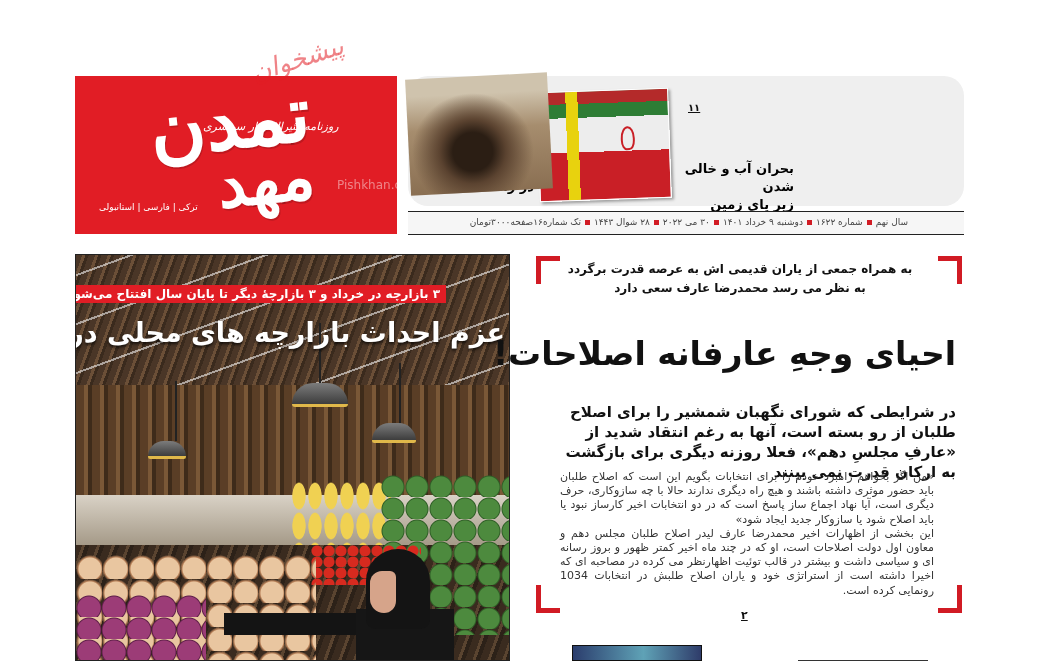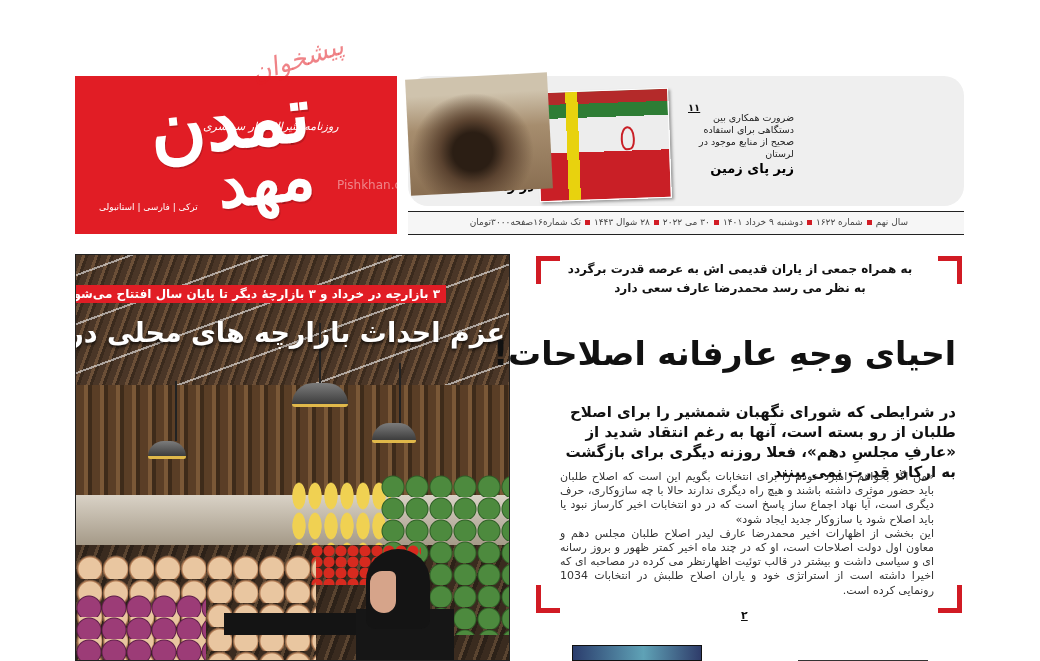--- a/index.html
+++ b/index.html
@@ -238,22 +238,22 @@
     <div class="title" style="left:20px;top:84px;width:106px;">
       <div>گشایش نفتی</div>
       <div>در راه است؟</div>
     </div>
     <div class="photo oil-photo">
       <div class="emblem"></div>
     </div>
   </div>
   <div class="teaser" style="left:270px;width:286px;">
     <div class="page-num" style="left:10px;top:26px;">۱۱</div>
-    <div class="kicker" style="left:0;top:36px;width:116px;">ضرورت همکاری بین دستگاهی برای استفاده صحیح از منابع موجود در لرستان</div>
     <div class="title" style="left:0;top:84px;width:116px;">
+      <div>بحران آب و خالی شدن</div>
       <div>زیر پای زمین</div>
     </div>
   </div>
   <div class="photo soil-photo"></div>
 </div>
 
 <div class="datebar">
   <span>سال نهم</span><span class="sep"></span><span>شماره ۱۶۲۲</span><span class="sep"></span><span>دوشنبه ۹ خرداد ۱۴۰۱</span><span class="sep"></span><span>۳۰ می ۲۰۲۲</span><span class="sep"></span><span>۲۸ شوال ۱۴۴۳</span><span class="sep"></span><span>تک شماره۱۶صفحه۳۰۰۰تومان</span>
 </div>
 

